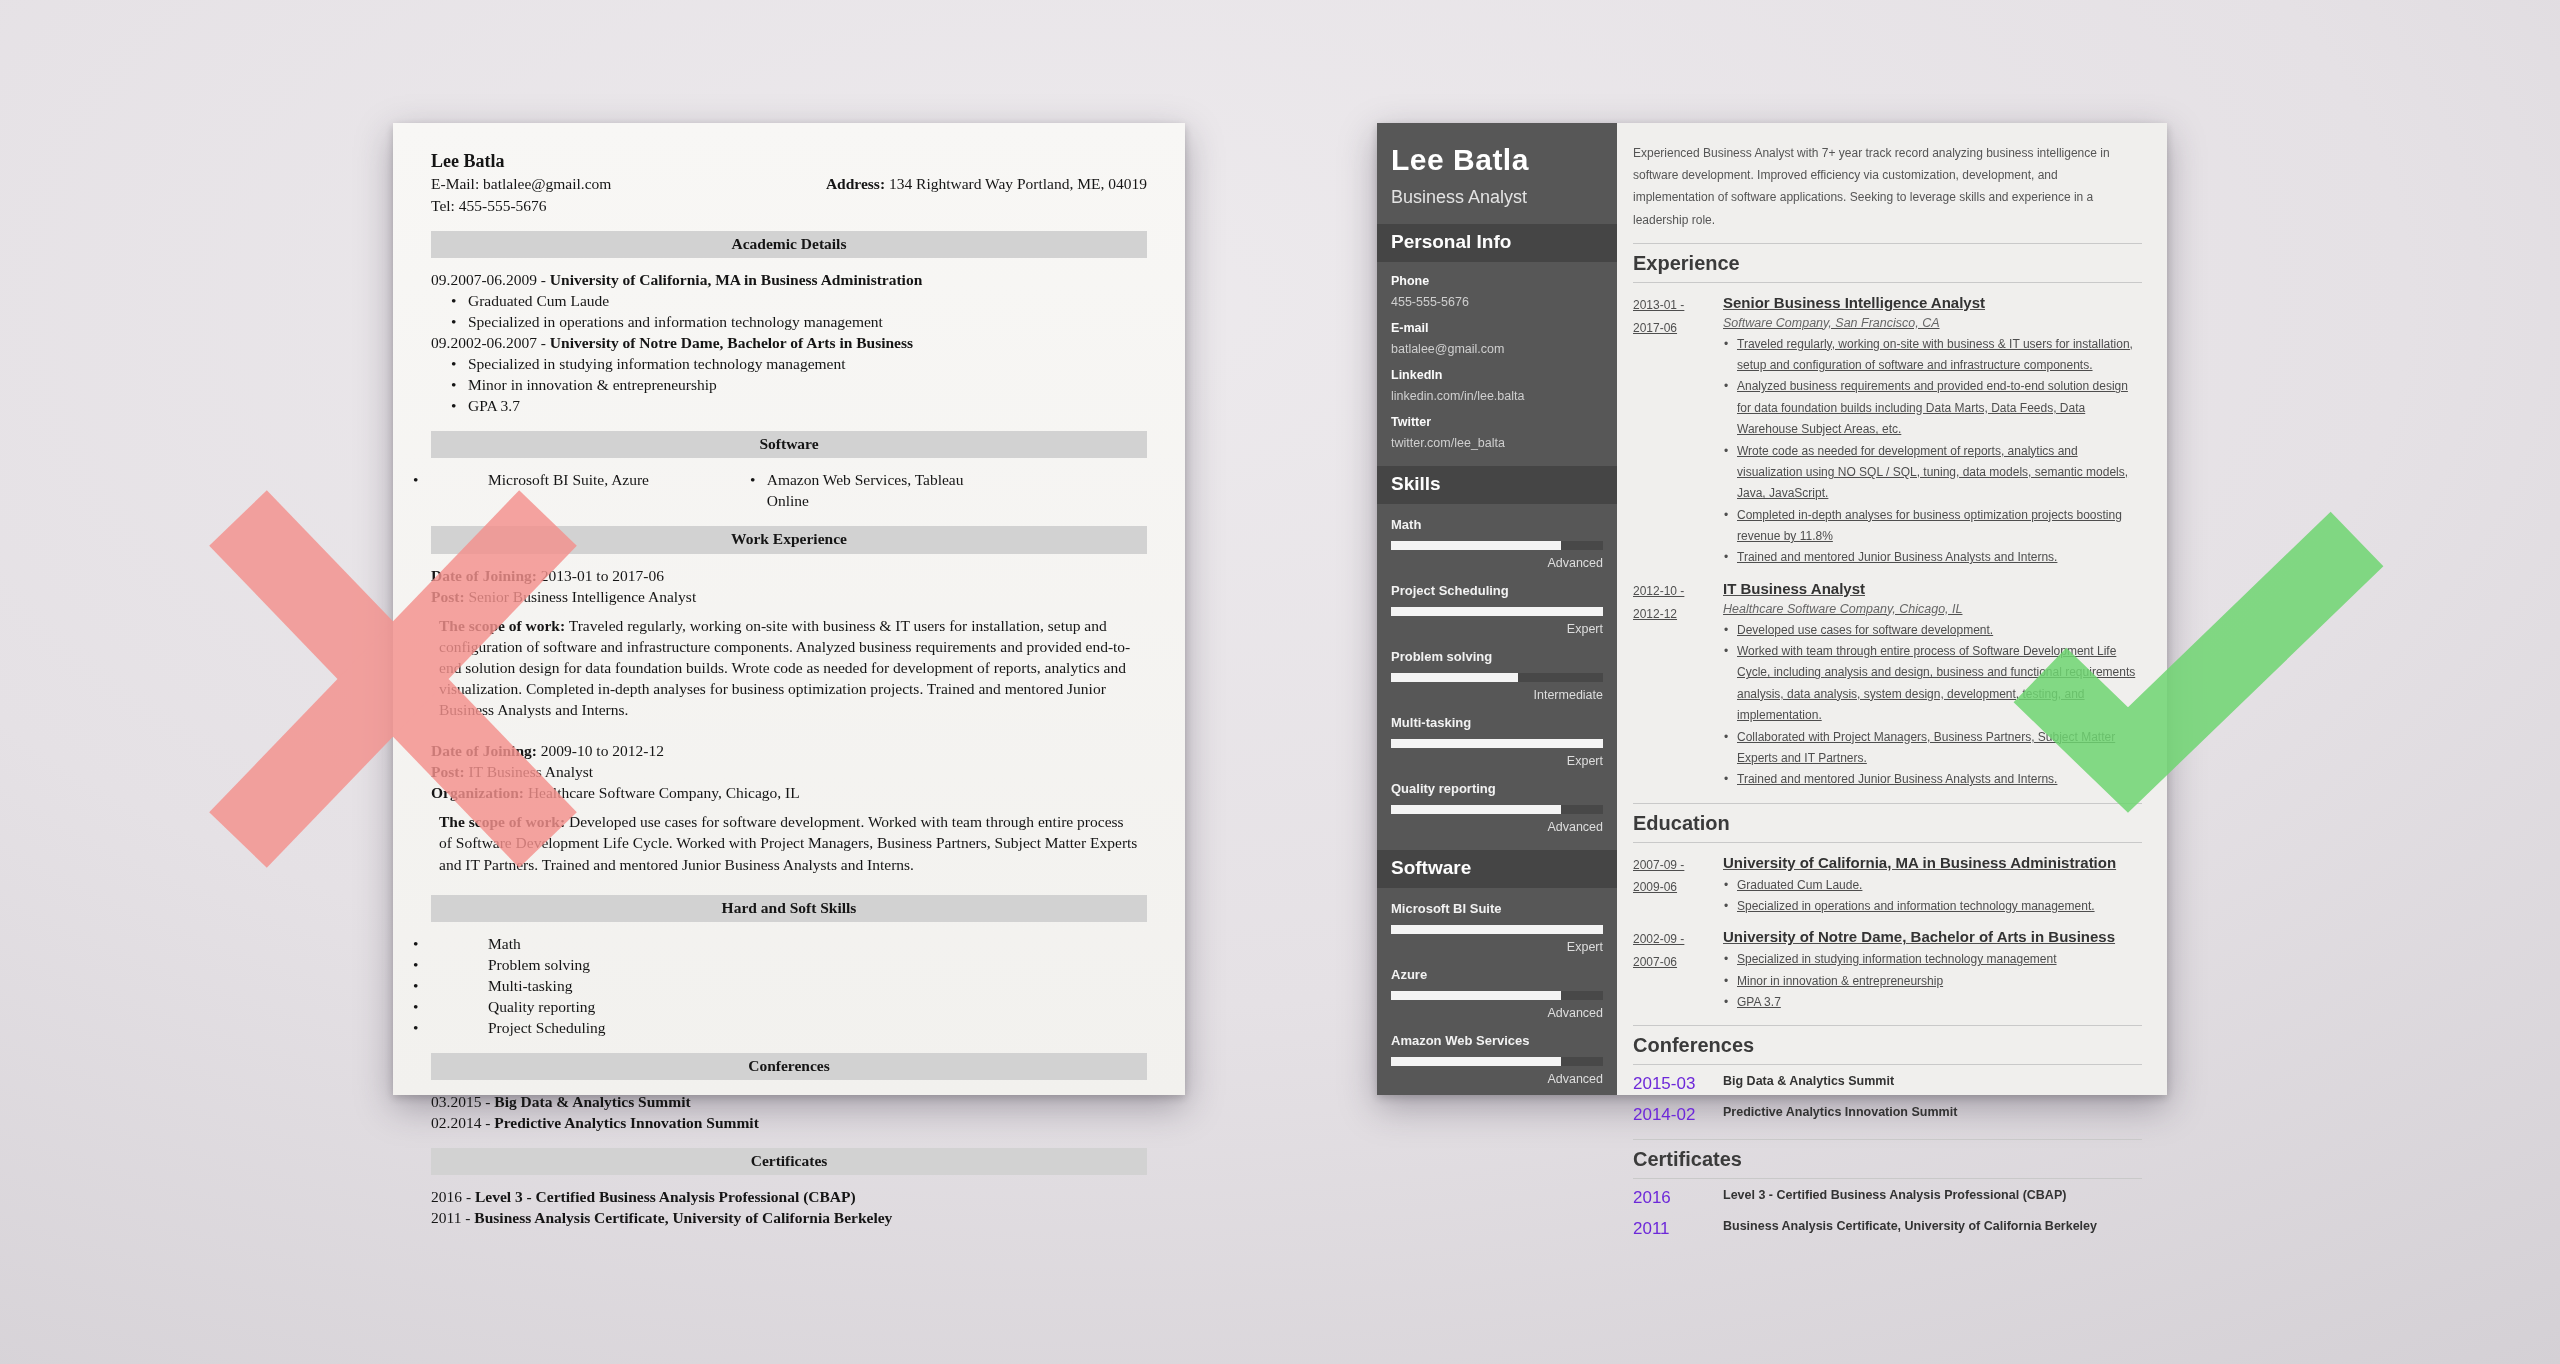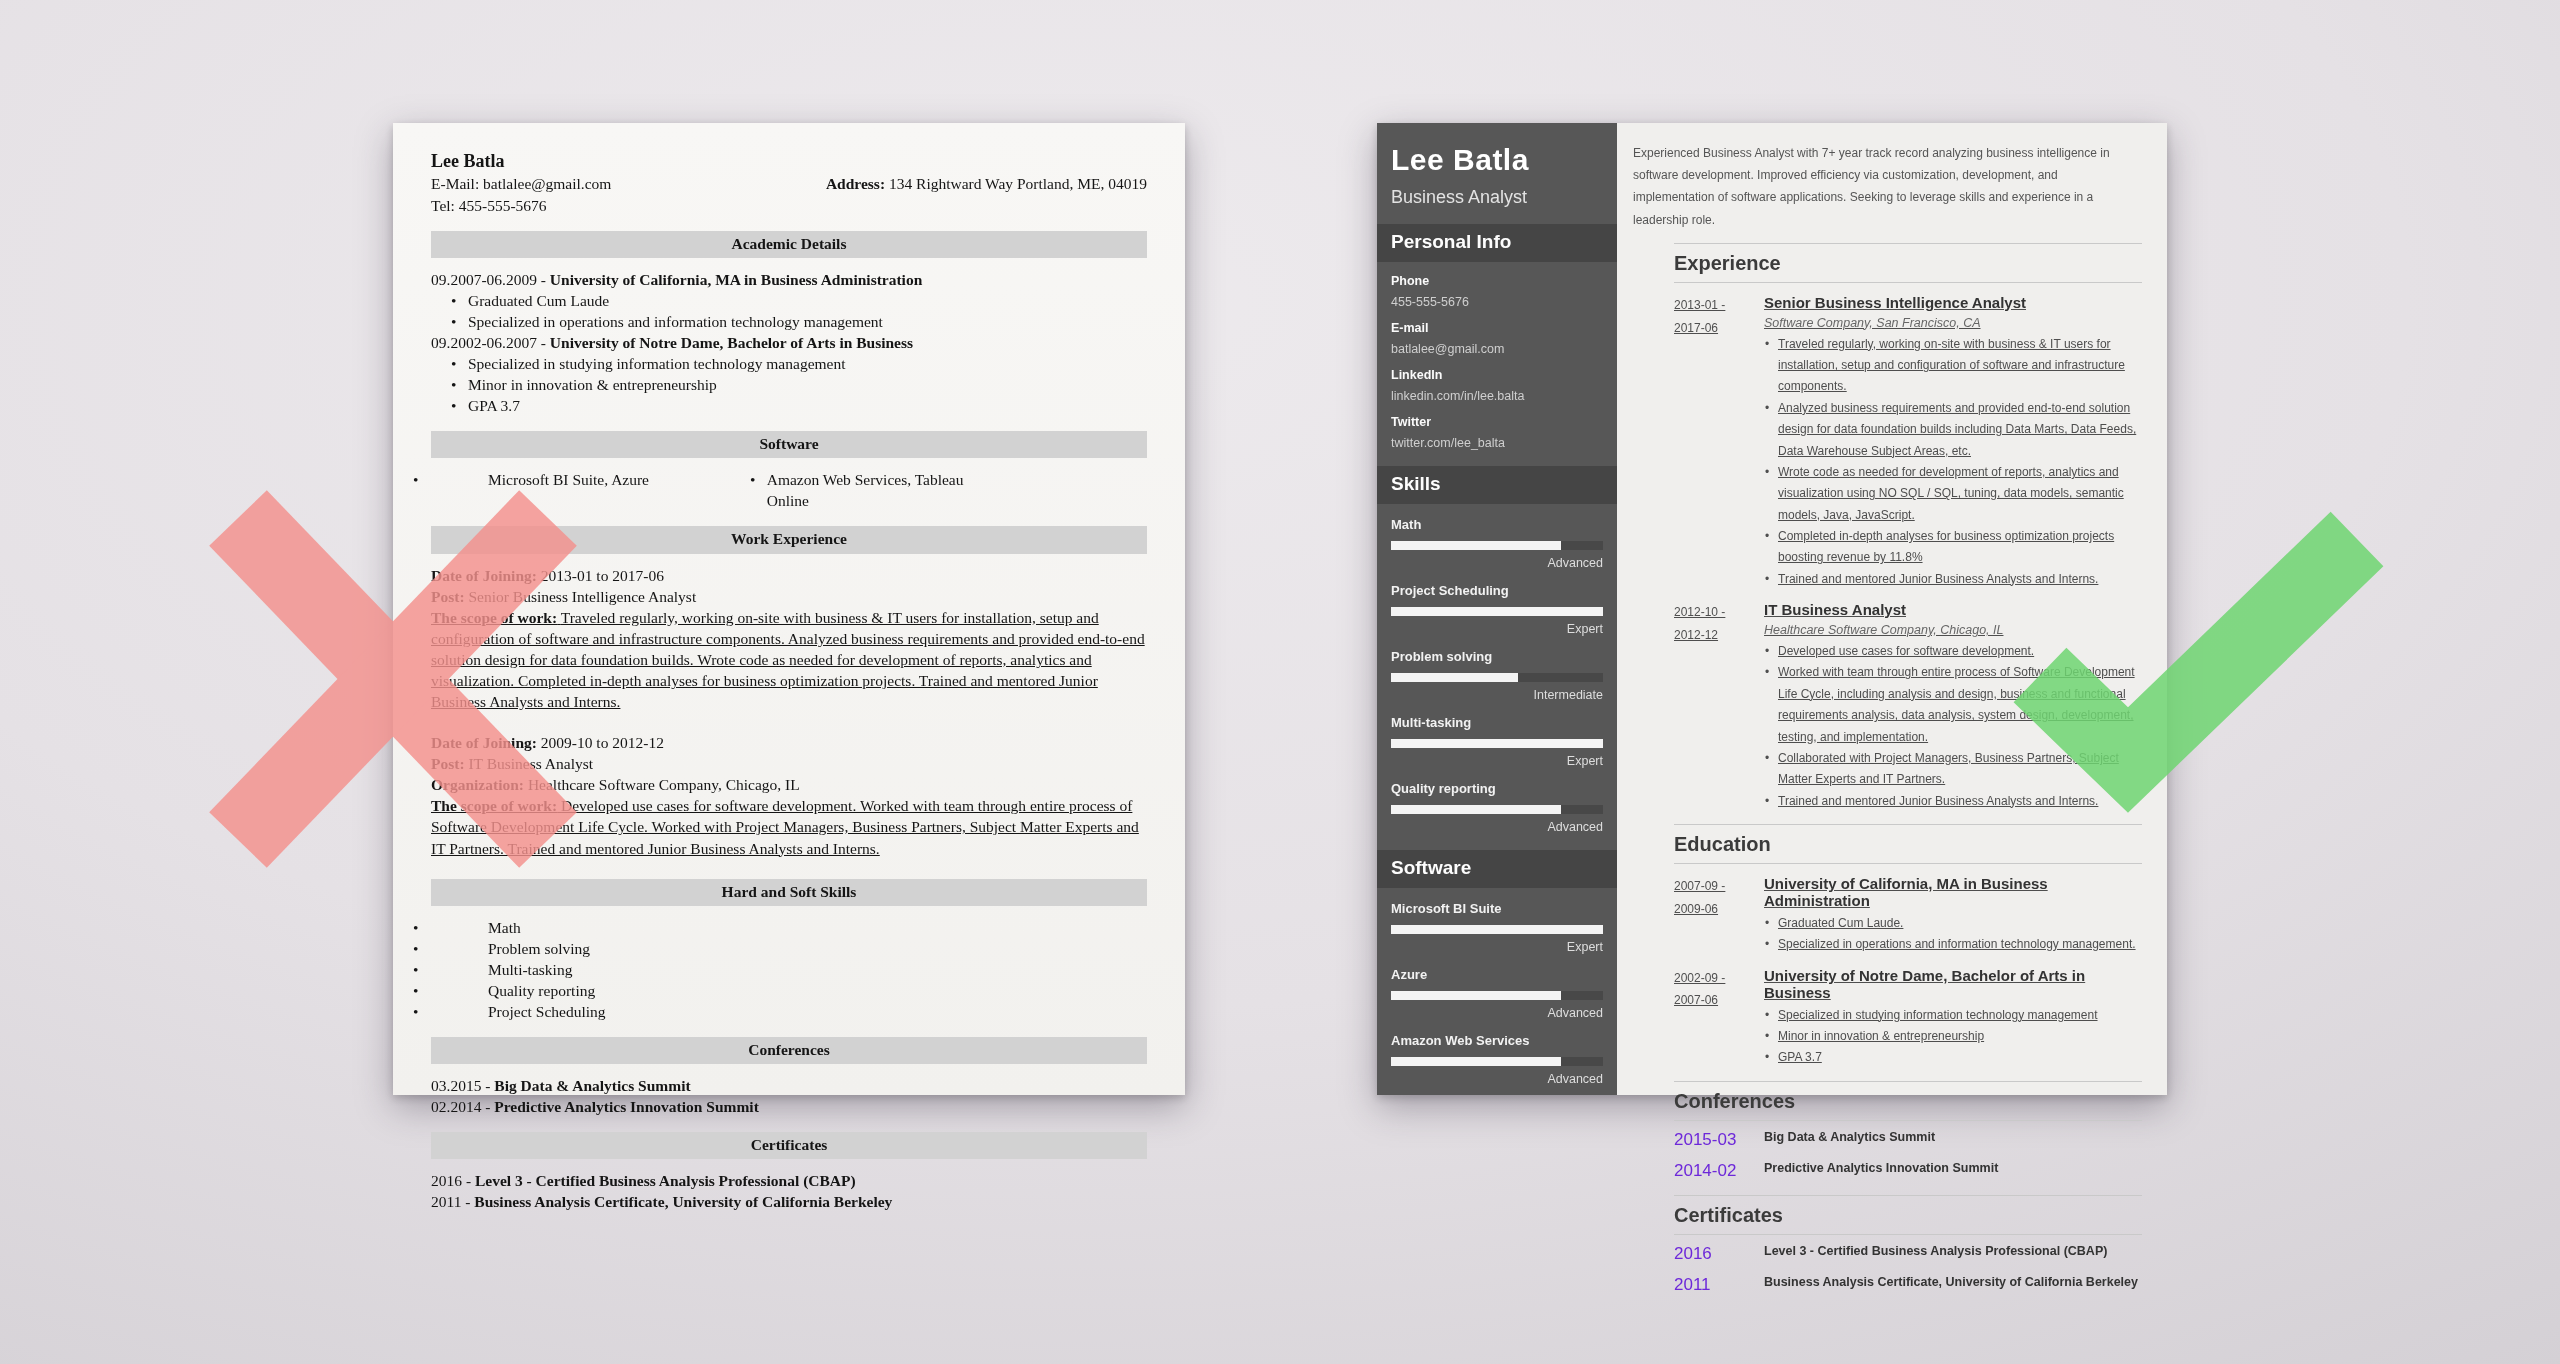--- a/index.html
+++ b/index.html
@@ -24,21 +24,21 @@
     padding:2px 0 4px; margin:15px 0 11px;
   }
   .b-row { display:flex; }
   .b-row .dot { flex:0 0 auto; }
   .b-std { margin-left:20px; } .b-std .dot { width:17px; }
   .b-wide { margin-left:-18px; } .b-wide .dot { width:75px; }
   .sw-row { display:flex; margin-left:-18px; }
   .sw-left { flex:0 0 337px; display:flex; } .sw-left .dot { width:75px; }
   .sw-right { display:flex; width:255px; } .sw-right .dot { width:17px; }
   .lp-work-entry { margin-bottom:20px; }
-  .lp-p { margin:0;text-decoration:underline; }
+  .lp-p { margin:8px; }
   .lp-sec { margin:0; }
   .lp-row { margin:0; }
 
   
   .page-right { left:1377px; width:790px; display:flex; background:#f0efed; box-sizing:border-box; }
   .sb {
     flex:0 0 240px; background:#575757; color:#fff; box-sizing:border-box;
     padding:20px 14px 0 14px; overflow:hidden;
   }
   .sb-name { font-size:30px; font-weight:bold; letter-spacing:.5px; }
@@ -50,21 +50,21 @@
   .sb-label { font-size:12.5px; font-weight:bold; color:#fafafa; margin-top:12px; }
   .sb-value { font-size:12.5px; color:#cfcfcf; margin-top:7px; }
   .sb-skill { margin-top:13px; }
   .sb-skill-name { font-size:13px; font-weight:bold; color:#f2f2f2; }
   .sb-bar { margin-top:9px; height:9px; background:#484848; width:100%; }
   .sb-fill { height:100%; background:#f4f4f4; }
   .sb-level { font-size:12.5px; color:#dedede; text-align:right; margin-top:6px; }
 
   .m { flex:1; box-sizing:border-box; padding:19px 25px 0 16px; color:#4e4e4e; }
   .m-summary { font-size:12px; line-height:1.85; color:#555; margin:0 0 12px 0; }
-  .m-sec { border-top:1px solid #c9c9c9;margin-left:41px; }
+  .m-sec { border-top:1px solid #c9c9c9; }
   .m-heading {
     font-size:20px; font-weight:bold; color:#3b3b3b; padding:8px 0 7px;
     border-bottom:1px solid #c9c9c9;
   }
   .m-entry { display:flex; padding-top:11px;text-decoration:underline; }
   .m-dates { flex:0 0 90px; font-size:12px; color:#4f4f4f; line-height:1.9; }
   .m-body { flex:1; }
   .m-title { font-size:15px; font-weight:bold; color:#333; }
   .m-company { font-size:12.5px; font-style:italic; color:#666; margin-top:5px; }
   .m-ul { list-style:none; margin:4px 0 0 0; padding:0; font-size:12px; line-height:1.78; color:#4e4e4e; }

